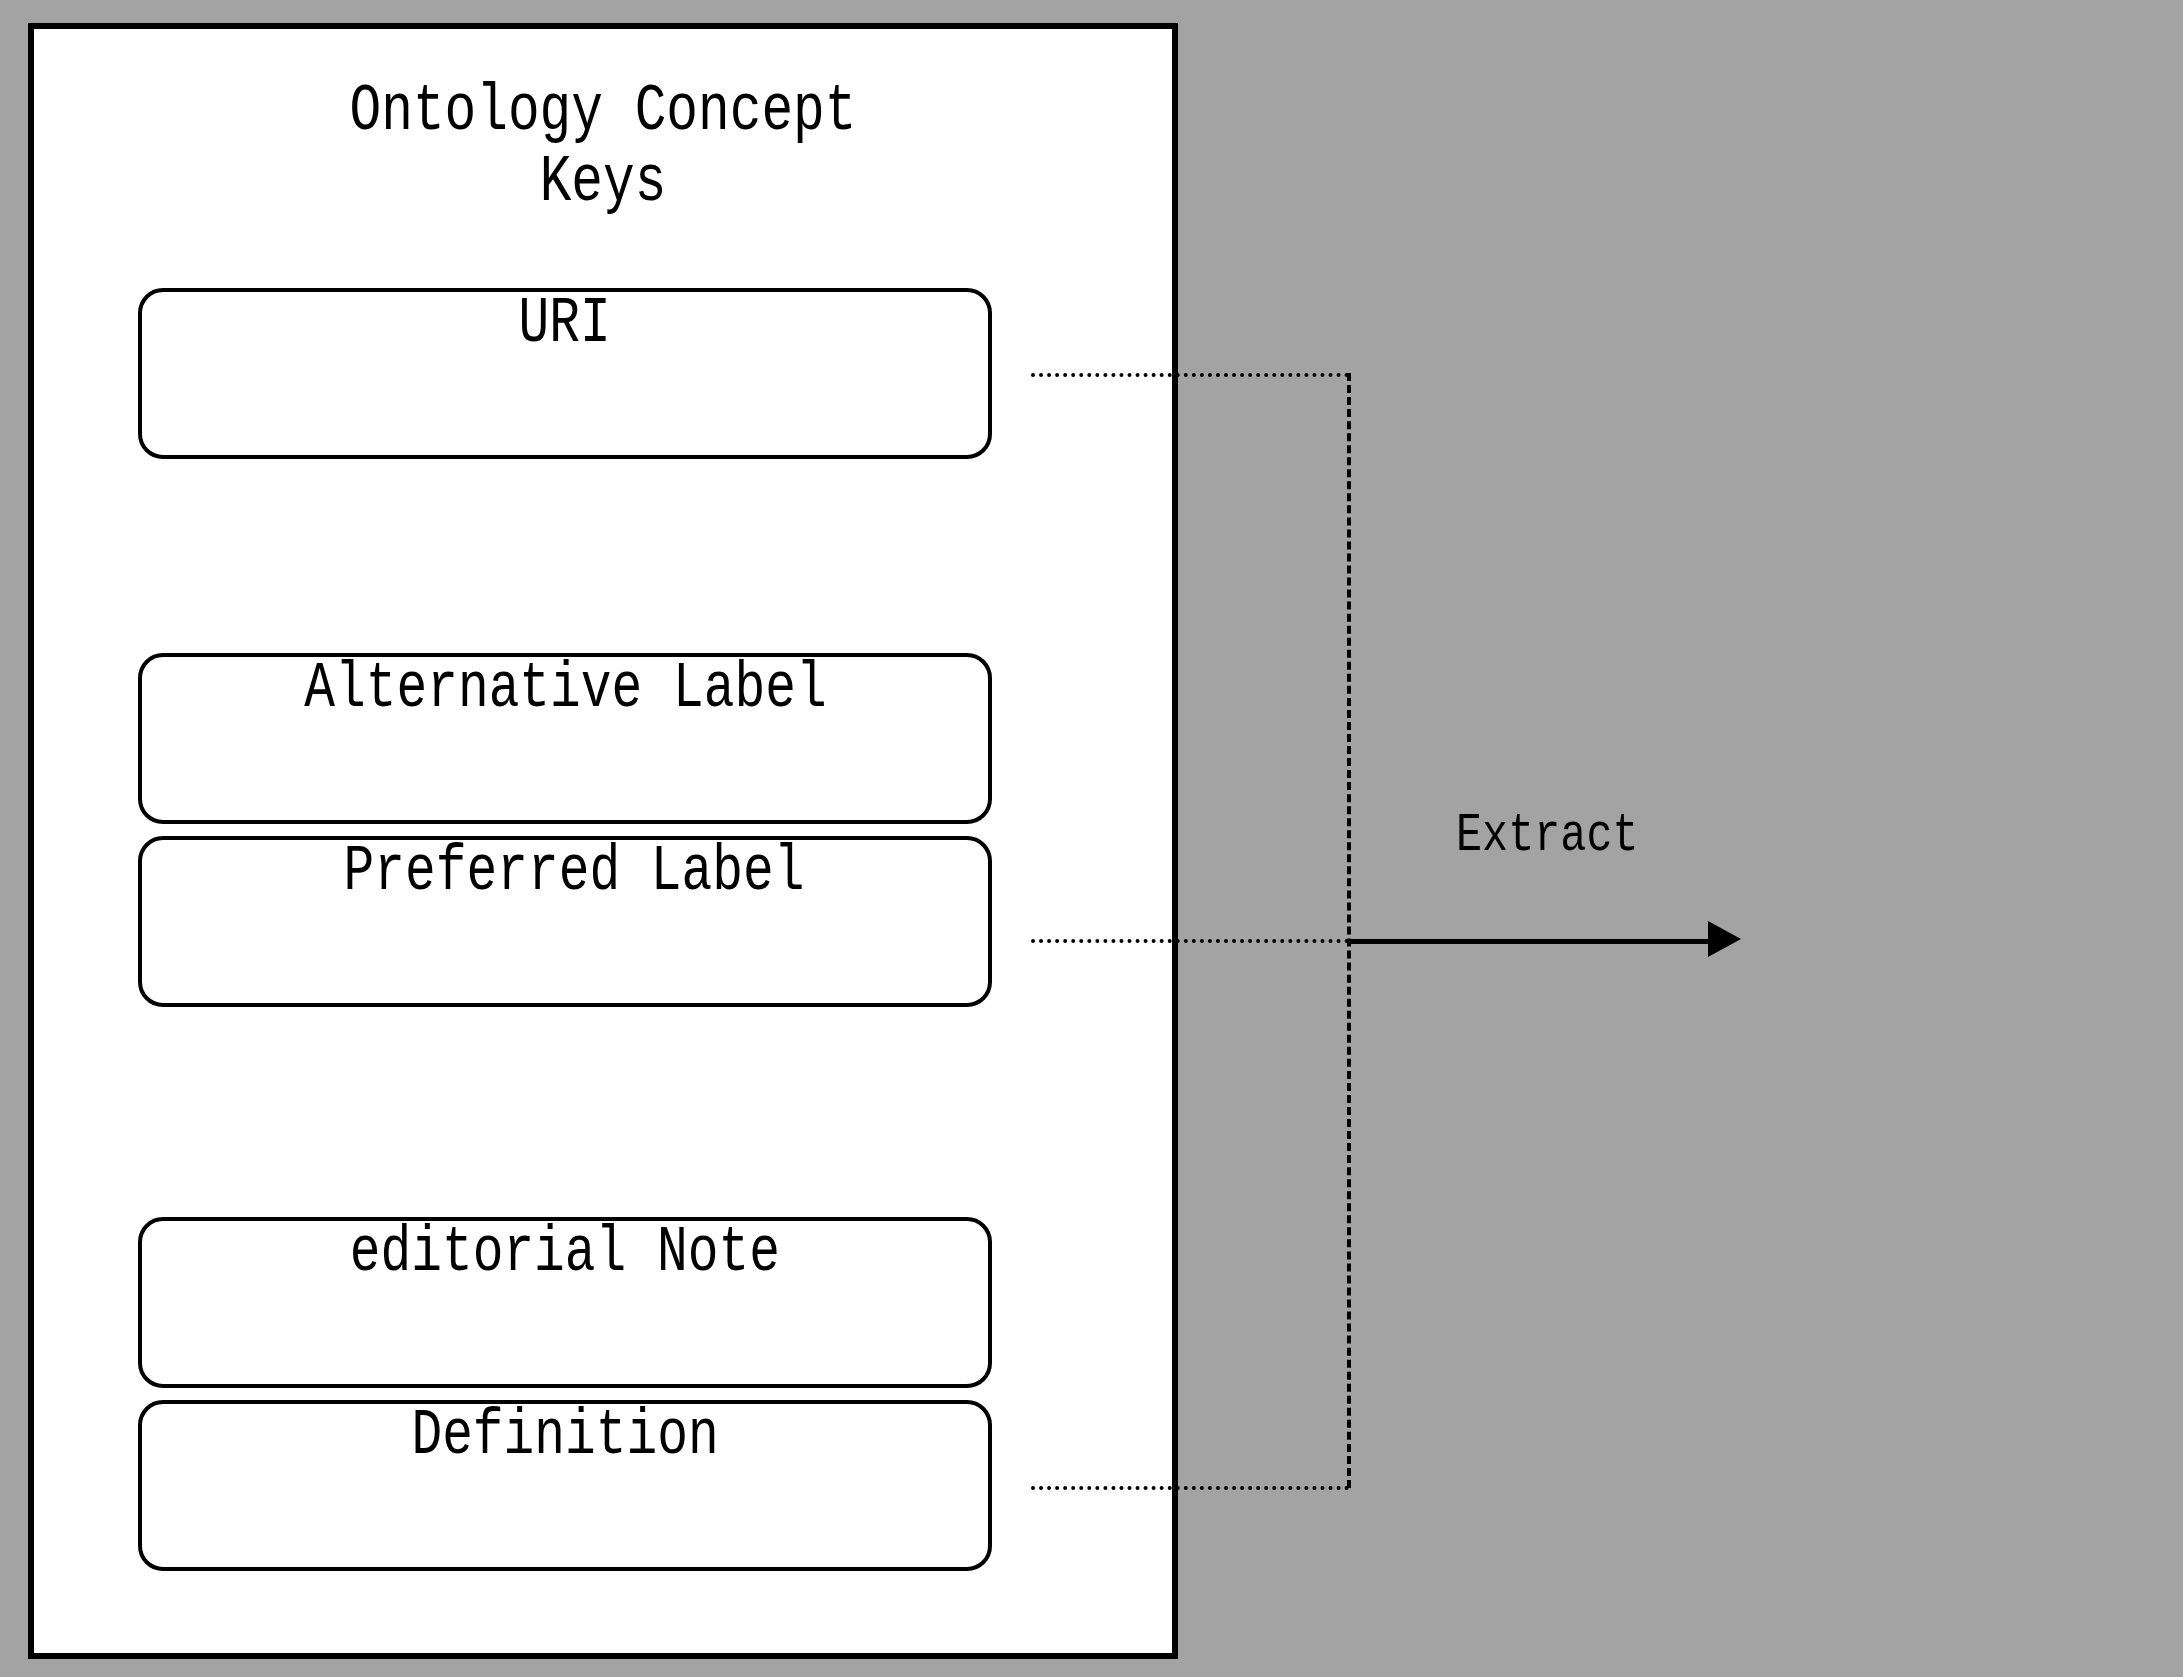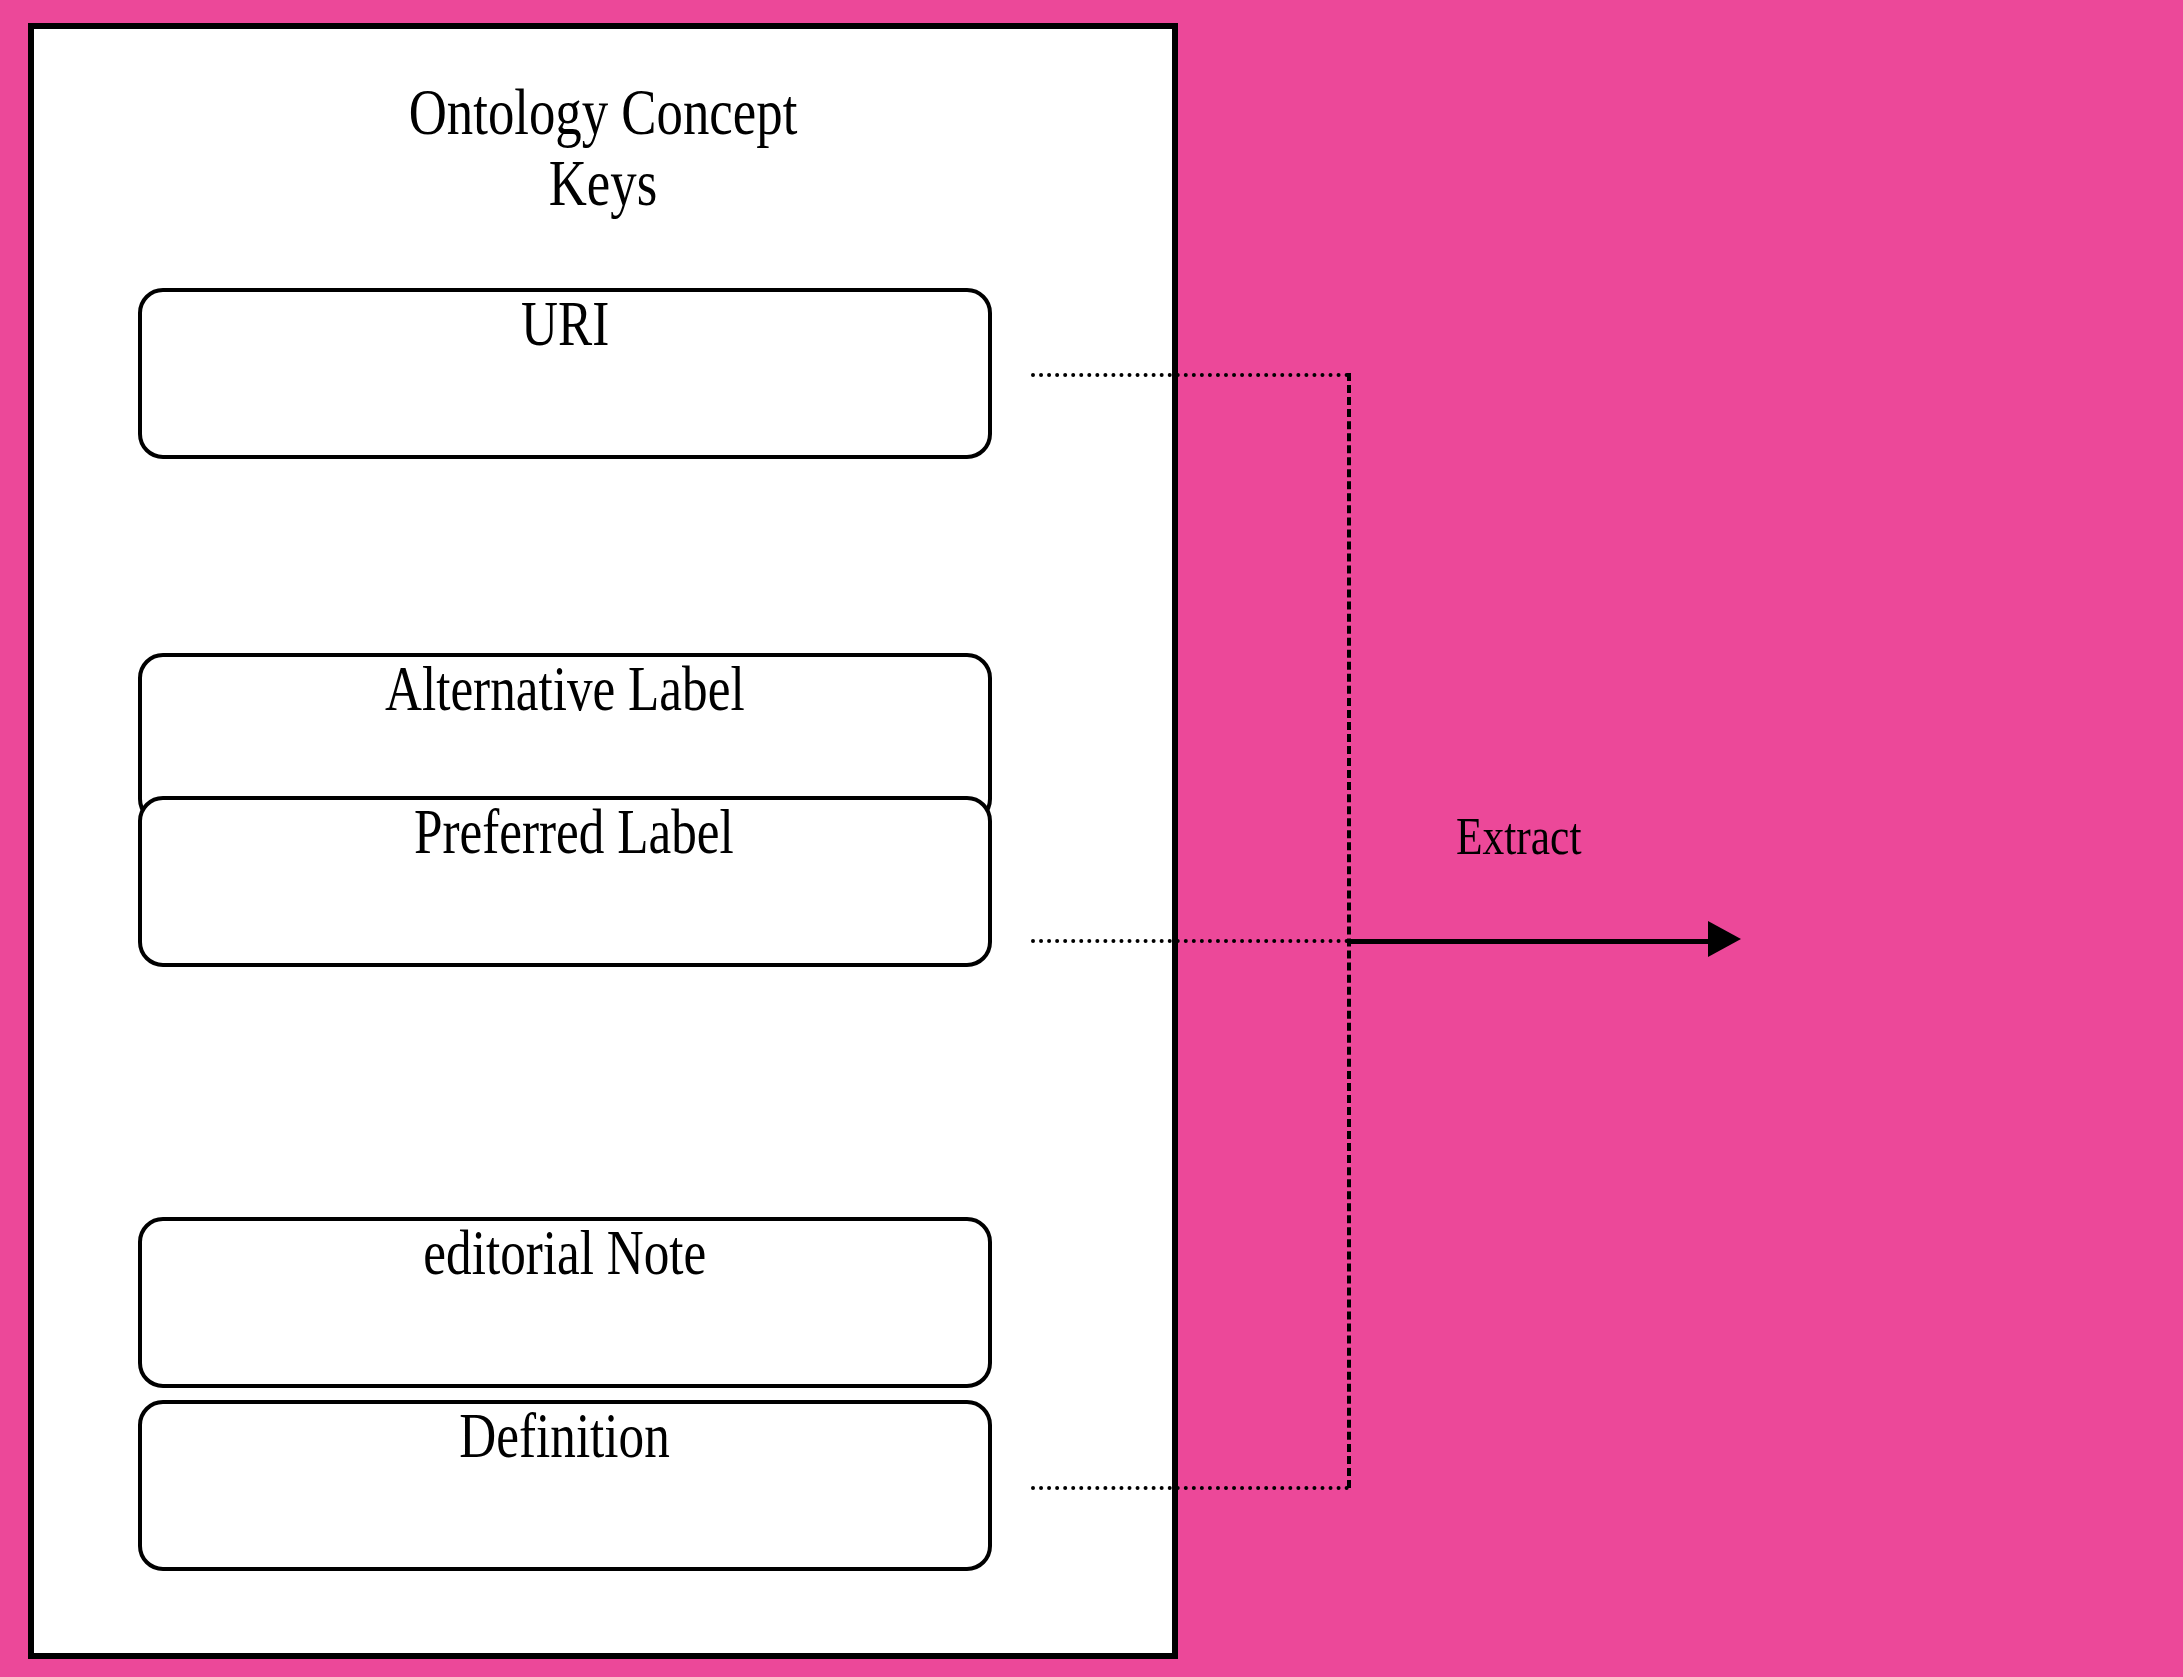--- a/index.html
+++ b/index.html
@@ -4,23 +4,23 @@
 <style>
   html, body {
     margin: 0;
     padding: 0;
     background: #ffffff;
   }
   #stage {
     position: relative;
     width: 2183px;
     height: 1678px;
-    background: #ec4899;
+    background: #a3a3a3;
     overflow: hidden;
-    font-family: Liberation Serif, serif;
+    font-family: Liberation Mono, monospace;
   }
 
   
   .outer-container {
     position: absolute;
     left: 28px;
     top: 23px;
     width: 1150px;   
     height: 1636px;  
     border: 6.2px solid #000000;
@@ -141,21 +141,21 @@
 
   <div class="key-box" style="top:288px;">
     <span class="key-box-label">URI</span>
   </div>
 
 
   <div class="key-box" style="top:653px;">
     <span class="key-box-label">Alternative Label</span>
   </div>
 
-  <div class="key-box" style="top:796px;padding-left:18px;">
+  <div class="key-box" style="top:836px;padding-left:18px;">
     <span class="key-box-label">Preferred Label</span>
   </div>
 
 
   <div class="key-box" style="top:1217px;">
     <span class="key-box-label">editorial Note</span>
   </div>
 
   <div class="key-box" style="top:1400px;">
     <span class="key-box-label">Definition</span>

